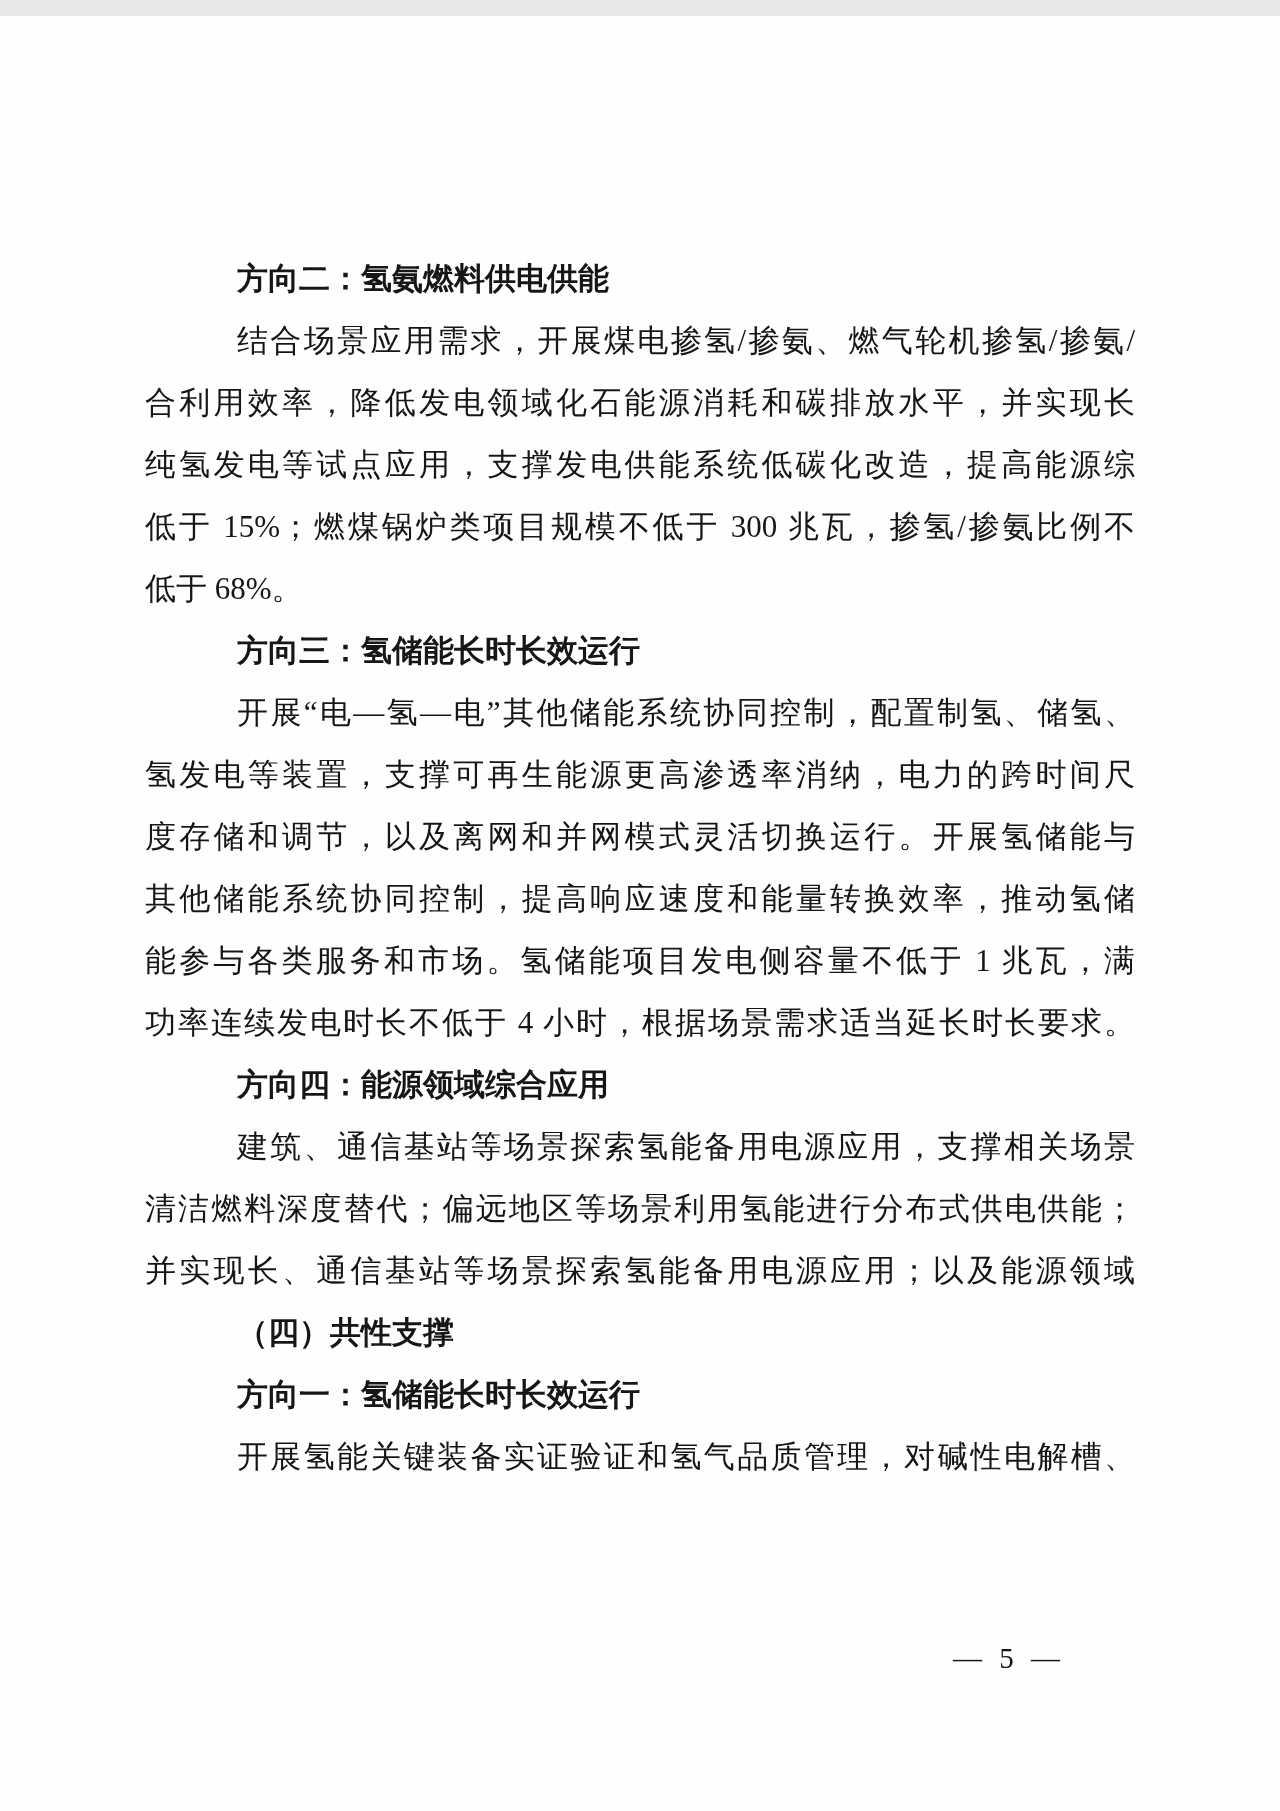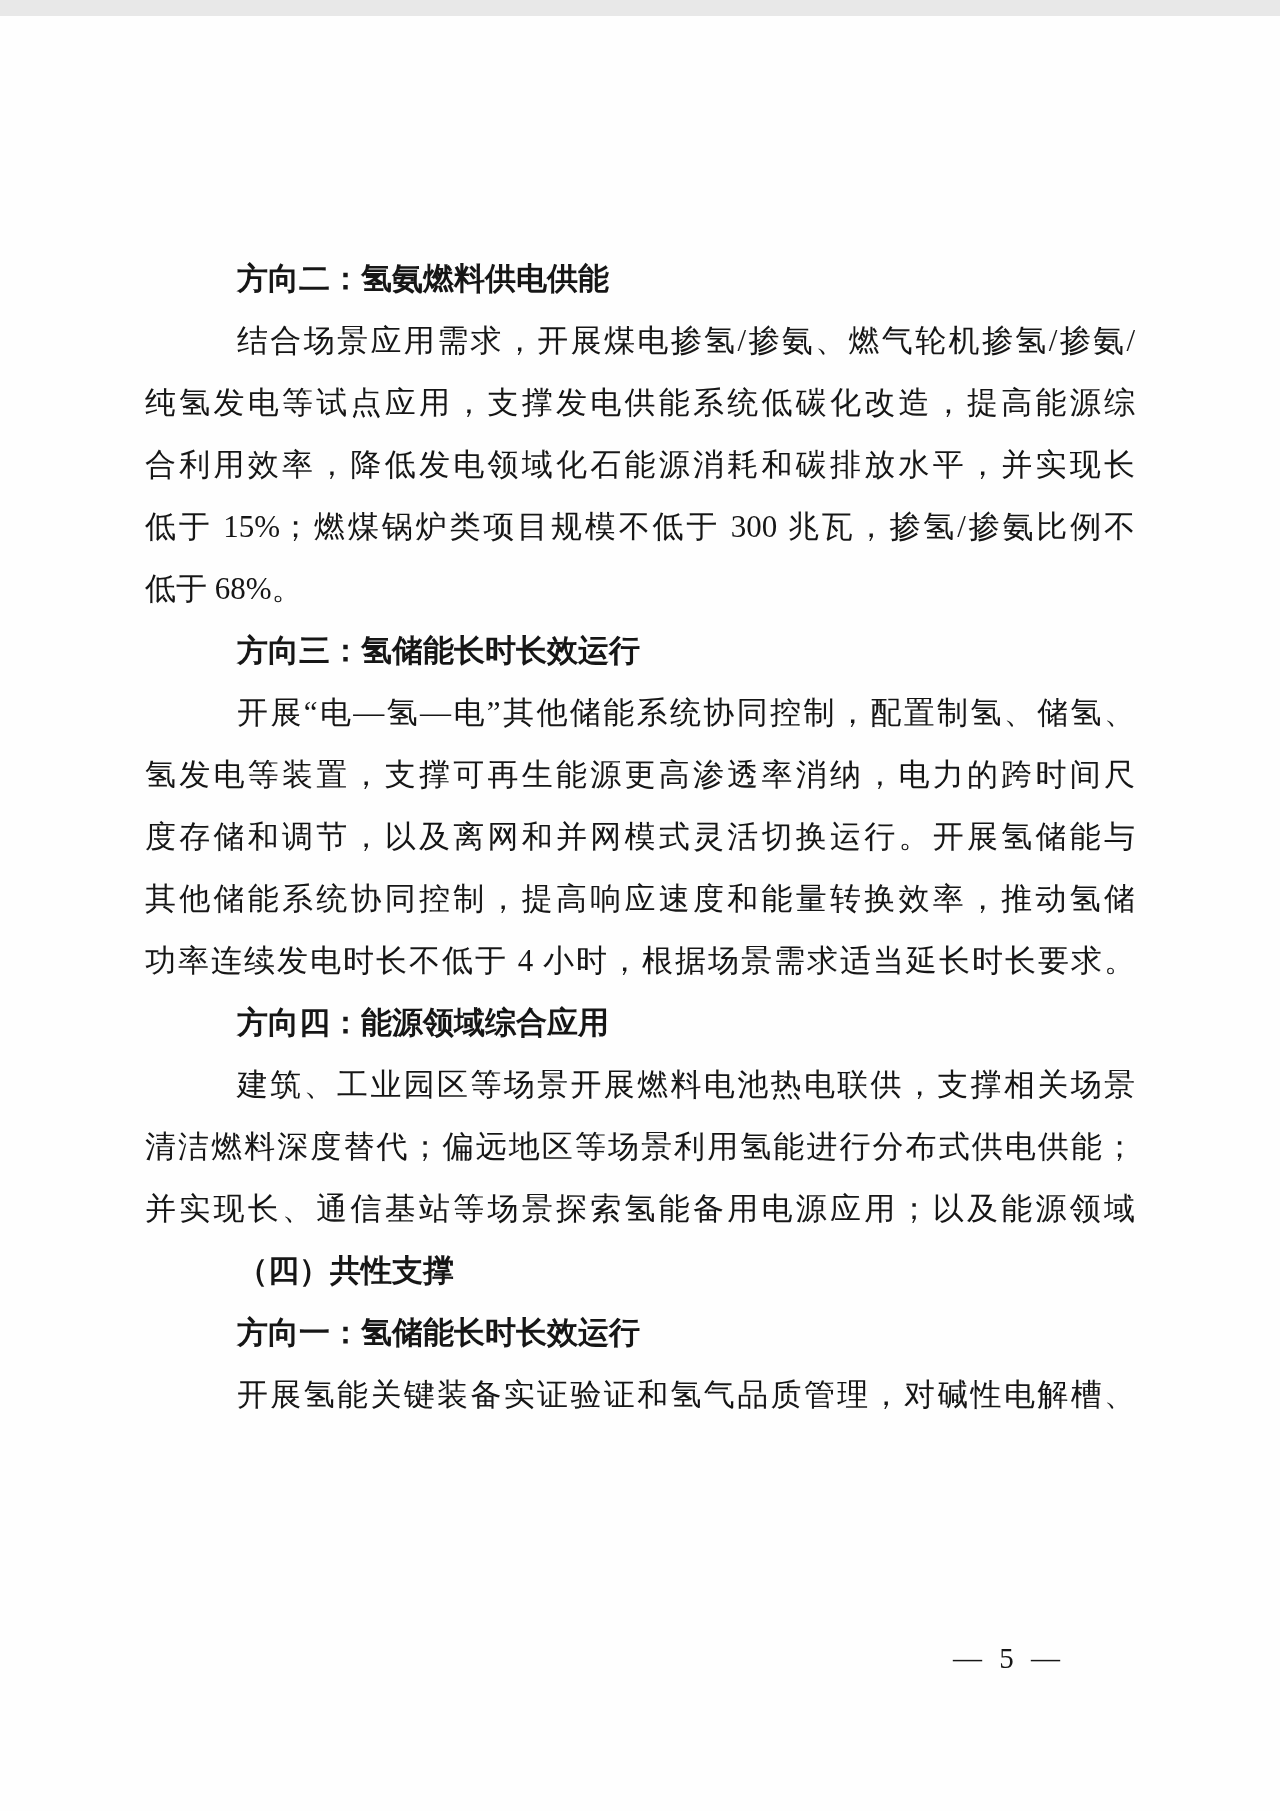--- a/index.html
+++ b/index.html
@@ -47,32 +47,33 @@
     white-space:nowrap;
   }
 </style>
 </head>
 <body>
 
 <div class="page">
   <div class="content">
     <div class="line heading indent">方向二：氢氨燃料供电供能</div>
     <div class="line indent justify">结合场景应用需求，开展煤电掺氢/掺氨、燃气轮机掺氢/掺氨/</div>
+    <div class="line justify">合利用效率，降低发电领域化石能源消耗和碳排放水平，并实现长</div>
     <div class="line justify">纯氢发电等试点应用，支撑发电供能系统低碳化改造，提高能源综</div>
-    <div class="line justify">合利用效率，降低发电领域化石能源消耗和碳排放水平，并实现长</div>
     <div class="line justify">低于 15%；燃煤锅炉类项目规模不低于 300 兆瓦，掺氢/掺氨比例不</div>
     <div class="line">低于 68%。</div>
     <div class="line heading indent">方向三：氢储能长时长效运行</div>
     <div class="line indent justify">开展“电—氢—电”其他储能系统协同控制，配置制氢、储氢、</div>
     <div class="line justify">氢发电等装置，支撑可再生能源更高渗透率消纳，电力的跨时间尺</div>
     <div class="line justify">度存储和调节，以及离网和并网模式灵活切换运行。开展氢储能与</div>
     <div class="line justify">其他储能系统协同控制，提高响应速度和能量转换效率，推动氢储</div>
+    <div class="line justify">能参与各类服务和市场。氢储能项目发电侧容量不低于 1 兆瓦，满</div>
     <div class="line justify">功率连续发电时长不低于 4 小时，根据场景需求适当延长时长要求。</div>
     <div class="line heading indent">方向四：能源领域综合应用</div>
-    <div class="line indent justify">建筑、工业园区等场景开展燃料电池热电联供，支撑相关场景</div>
+    <div class="line indent justify">建筑、通信基站等场景探索氢能备用电源应用，支撑相关场景</div>
     <div class="line justify">清洁燃料深度替代；偏远地区等场景利用氢能进行分布式供电供能；</div>
     <div class="line justify">并实现长、通信基站等场景探索氢能备用电源应用；以及能源领域</div>
     <div class="line heading indent">（四）共性支撑</div>
     <div class="line heading indent">方向一：氢储能长时长效运行</div>
     <div class="line indent justify">开展氢能关键装备实证验证和氢气品质管理，对碱性电解槽、</div>
   </div>
 
   <div class="footer">— 5 —</div>
 </div>
 

